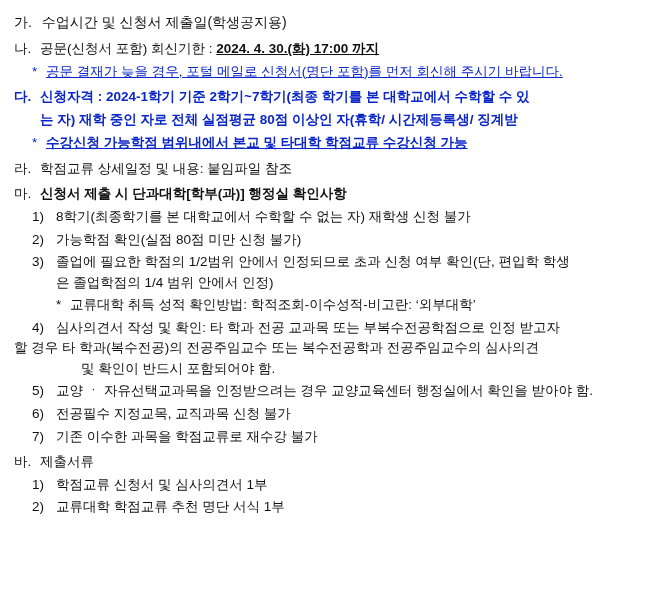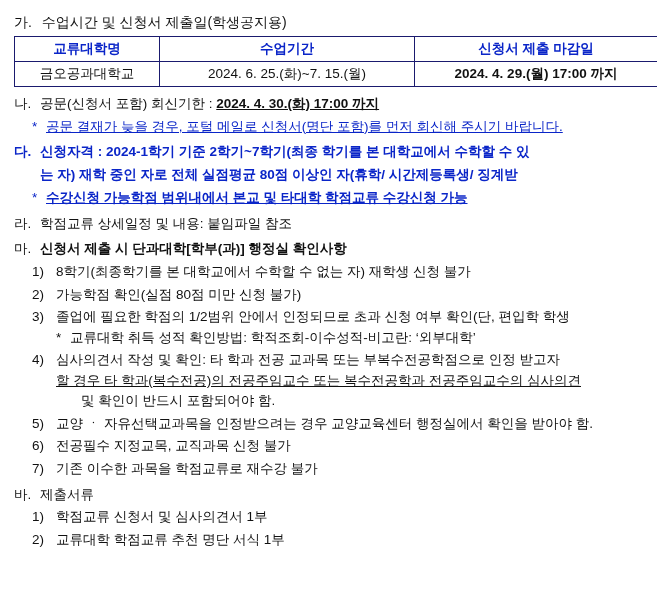--- a/index.html
+++ b/index.html
@@ -88,36 +88,20 @@
 </head>
 <body>
 
 <div class="page">
 
   <div class="sec-a">
     <span class="blk">가.</span>
     <span class="blk" style="margin-left:6px;">수업시간 및 신청서 제출일(학생공지용)</span>
   </div>
 
-  <table class="tbl">
-    <thead>
-      <tr>
-        <th class="col1">교류대학명</th>
-        <th class="col2">수업기간</th>
-        <th class="col3">신청서 제출 마감일</th>
-      </tr>
-    </thead>
-    <tbody>
-      <tr>
-        <td>금오공과대학교</td>
-        <td>2024. 6. 25.(화)~7. 15.(월)</td>
-        <td class="due">2024. 4. 29.(월) 17:00 까지</td>
-      </tr>
-    </tbody>
-  </table>
 
   <div class="body-block">
 
     <div class="row">
       <span class="marker mk-w blk">나.</span>
       <span class="content">
         <span class="blk">공문(신청서 포함) 회신기한 : </span><span class="blk bold uline">2024. 4. 30.(화) 17:00 까지</span>
       </span>
     </div>
     <div class="row" style="margin-left:18px;">
@@ -155,29 +139,32 @@
     <div class="row indent-2">
       <span class="marker mk-w2 blk">2)</span>
       <span class="content blk">가능학점 확인(실점 80점 미만 신청 불가)</span>
     </div>
 
     <div class="row indent-2 tight">
       <span class="marker mk-w2 blk">3)</span>
       <span class="content blk">졸업에 필요한 학점의 1/2범위 안에서 인정되므로 초과 신청 여부 확인(단, 편입학 학생</span>
     </div>
     <div class="row" style="margin-left:42px;">
+      <span class="content blk">은 졸업학점의 1/4 범위 안에서 인정)</span>
+    </div>
+    <div class="row" style="margin-left:42px;">
       <span class="marker mk-star blk">*</span>
       <span class="content blk">교류대학 취득 성적 확인방법: 학적조회-이수성적-비고란: ‘외부대학’</span>
     </div>
 
     <div class="row indent-2 tight">
       <span class="marker mk-w2 blk">4)</span>
       <span class="content blk">심사의견서 작성 및 확인: 타 학과 전공 교과목 또는 부복수전공학점으로 인정 받고자</span>
     </div>
-    <div class="row tight" style="margin-left:42px;text-decoration:underline;">
+    <div class="row tight" style="">
       <span class="content blk">할 경우 타 학과(복수전공)의 전공주임교수 또는 복수전공학과 전공주임교수의 심사의견</span>
     </div>
     <div class="row" style="margin-left:67px;align-items:flex-end;">
       <span class="content blk">및 확인이 반드시 포함되어야 함.</span>
     </div>
 
     <div class="row indent-2">
       <span class="marker mk-w2 blk">5)</span>
       <span class="content blk">교양 ㆍ 자유선택교과목을 인정받으려는 경우 교양교육센터 행정실에서 확인을 받아야 함.</span>
     </div>

